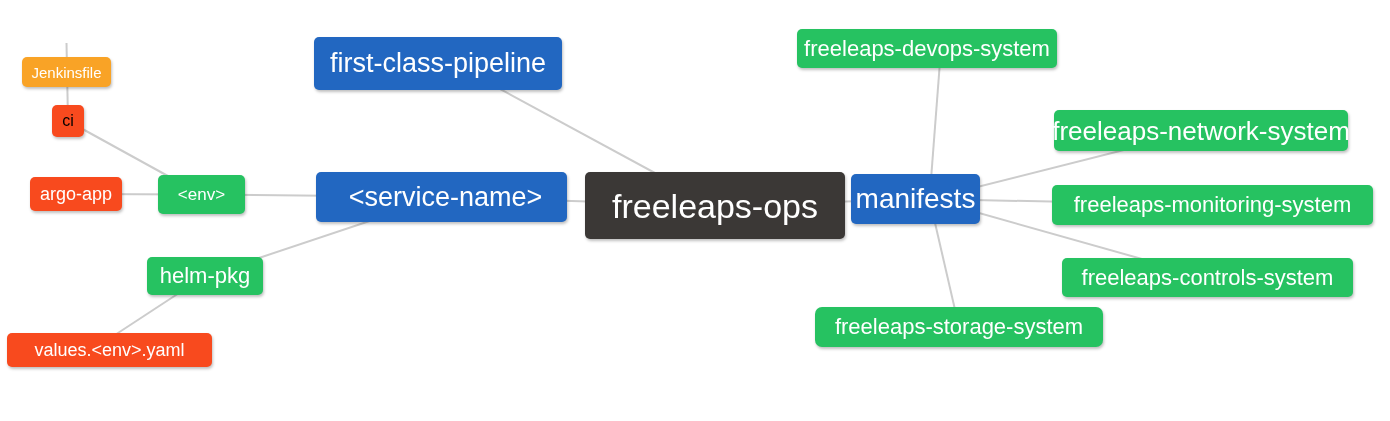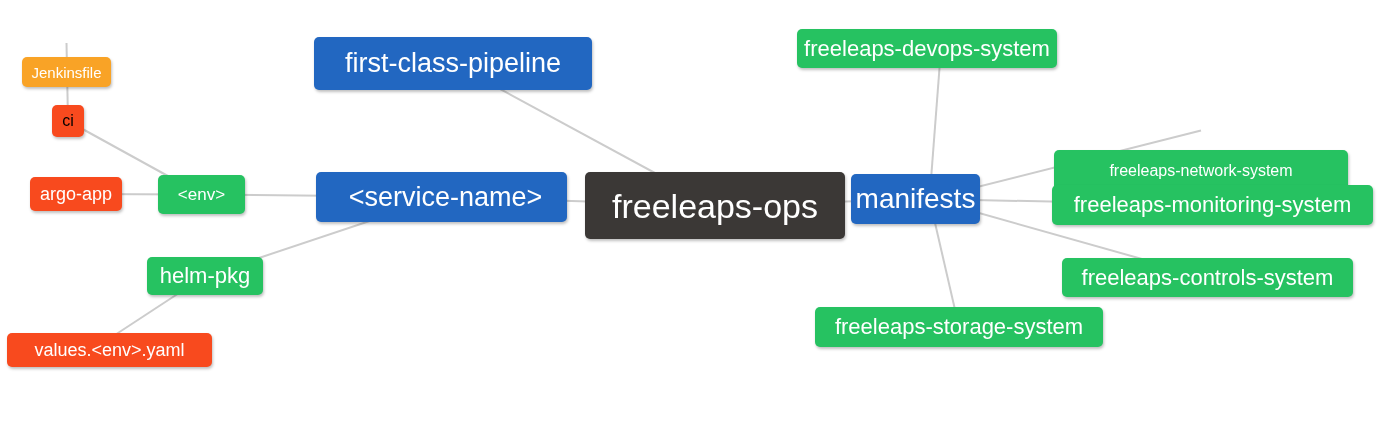--- a/index.html
+++ b/index.html
@@ -58,23 +58,23 @@
       <line x1="929.5" y1="199" x2="1207.5" y2="277.5" stroke="#CCCCCC" stroke-width="2"></line>
       <line x1="929.5" y1="199" x2="959" y2="327" stroke="#CCCCCC" stroke-width="2"></line>
     </svg>
   <div id="nodes-layer">
       <div class="node" style="left: 22px; top: 28px; width: 89px; height: 30px; font-size: 15px; background: rgb(249, 163, 38); color: rgb(255, 255, 255); margin-top: 29px;">Jenkinsfile</div>
       <div class="node" style="left: 52px; top: 105px; width: 32px; height: 32px; font-size: 16px; background: rgb(248, 74, 30); color: #000000;">ci</div>
       <div class="node" style="left: 30px; top: 177px; width: 92px; height: 34px; font-size: 18px; background: rgb(248, 74, 30); color: rgb(255, 255, 255); text-align: center;">argo-app</div>
       <div class="node" style="left: 158px; top: 175px; width: 87px; height: 39px; font-size: 17px; background: rgb(38, 194, 97); color: rgb(255, 255, 255);">&lt;env&gt;</div>
       <div class="node" style="left: 147px; top: 257px; width: 116px; height: 38px; font-size: 22px; background: rgb(38, 194, 97); color: rgb(255, 255, 255);">helm-pkg</div>
       <div class="node" style="left: 7px; top: 333px; width: 205px; height: 34px; font-size: 18px; background: rgb(248, 74, 30); color: rgb(255, 255, 255);">values.&lt;env&gt;.yaml</div>
-      <div class="node" style="left: 314px; top: 37px; width: 278px; height: 53px; font-size: 27px; background: rgb(34, 103, 193); color: rgb(255, 255, 255);">first-class-pipeline</div>
+      <div class="node" style="left: 314px; top: 37px; width: 248px; height: 53px; font-size: 27px; background: rgb(34, 103, 193); color: rgb(255, 255, 255);">first-class-pipeline</div>
       <div class="node" style="left: 316px; top: 172px; width: 251px; height: 50px; font-size: 27px; background: rgb(34, 103, 193); color: rgb(255, 255, 255); padding-left: 8px;">&lt;service-name&gt;</div>
       <div class="node" style="left: 585px; top: 172px; width: 260px; height: 67px; font-size: 34px; background: rgb(59, 56, 54); color: rgb(255, 255, 255);">freeleaps-ops</div>
       <div class="node" style="left: 851px; top: 174px; width: 129px; height: 50px; font-size: 28px; background: rgb(34, 103, 193); color: rgb(255, 255, 255);">manifests</div>
       <div class="node" style="left: 797px; top: 29px; width: 260px; height: 39px; font-size: 22px; background: rgb(38, 194, 97); color: rgb(255, 255, 255);">freeleaps-devops-system</div>
-      <div class="node" style="left: 1054px; top: 110px; width: 294px; height: 41px; font-size: 16px; background: rgb(38, 194, 97); color: rgb(255, 255, 255); margin-top: 40px;">freeleaps-network-system</div>
+      <div class="node" style="left: 1054px; top: 110px; width: 294px; height: 41px; font-size: 26px; background: rgb(38, 194, 97); color: rgb(255, 255, 255);">freeleaps-network-system</div>
       <div class="node" style="left: 1052px; top: 185px; width: 321px; height: 40px; font-size: 22px; background: rgb(38, 194, 97); color: rgb(255, 255, 255);">freeleaps-monitoring-system</div>
       <div class="node" style="left: 1062px; top: 258px; width: 291px; height: 39px; font-size: 22px; background: rgb(38, 194, 97); color: rgb(255, 255, 255);">freeleaps-controls-system</div>
-      <div class="node" style="left: 815px; top: 307px; width: 288px; height: 40px; font-size: 22px; background: rgb(38, 194, 97); color: rgb(255, 255, 255);">freeleaps-storage-system</div>
+      <div class="node" style="left: 815px; top: 307px; width: 288px; height: 40px; font-size: 22px; background: rgb(38, 194, 97); color: rgb(255, 255, 255); border-radius: 7px;">freeleaps-storage-system</div>
     </div>
 </div>
 
 </body></html>

